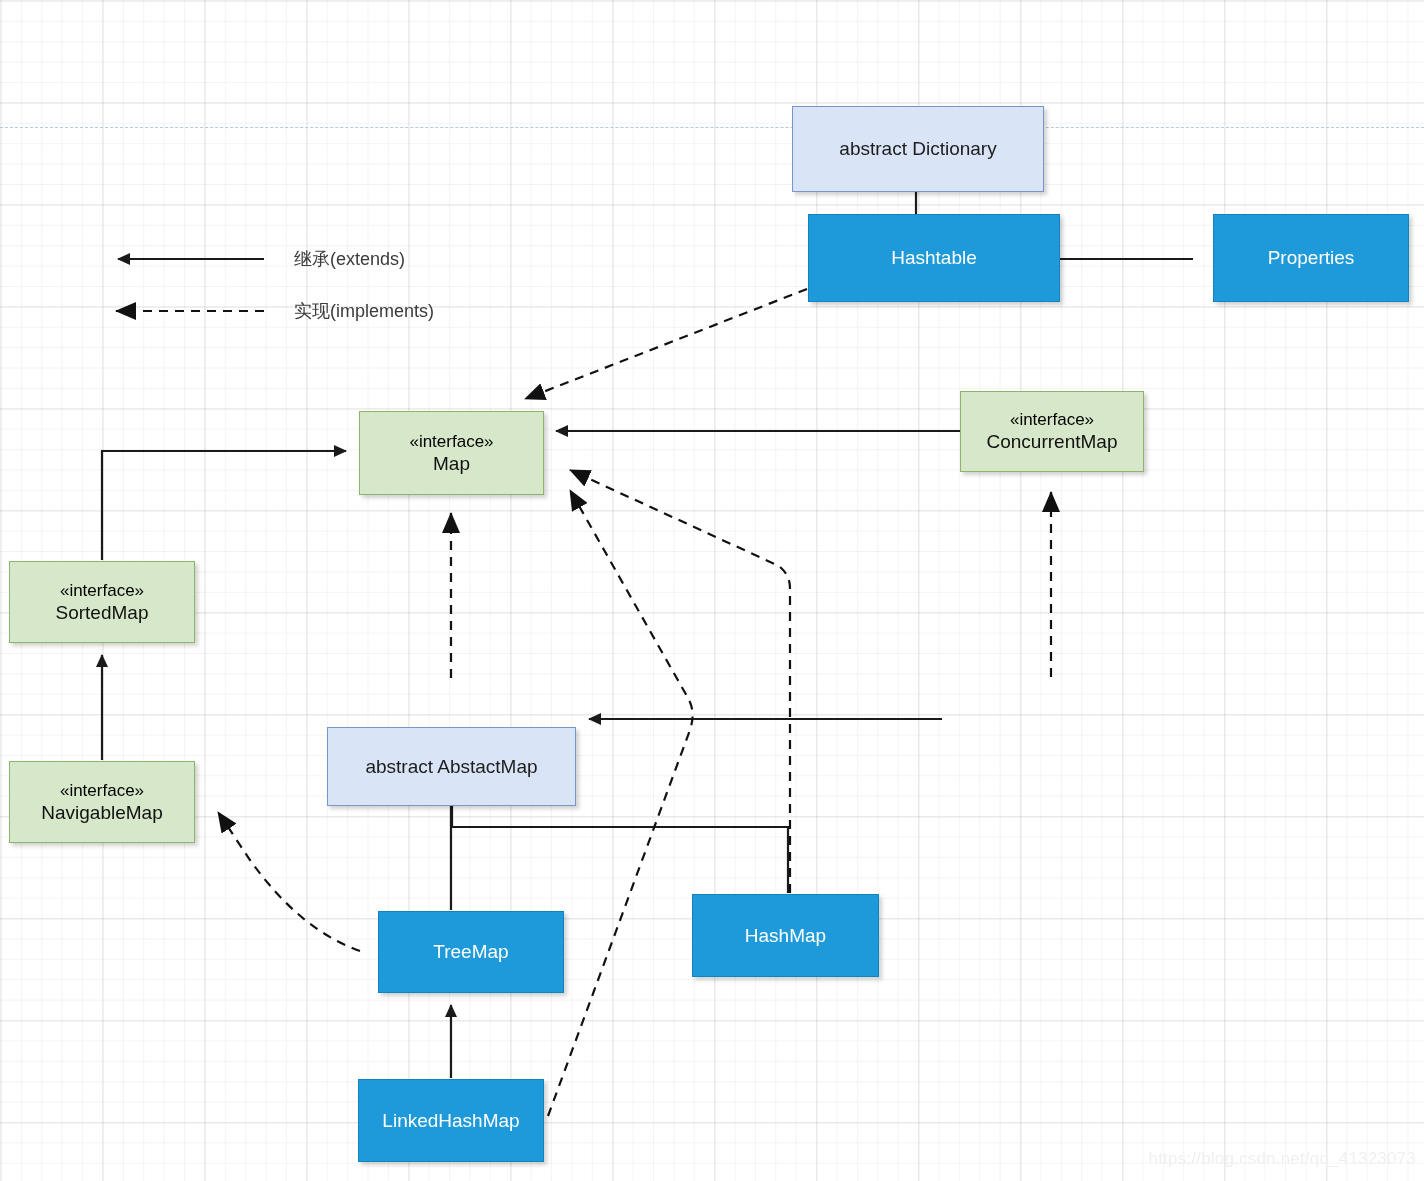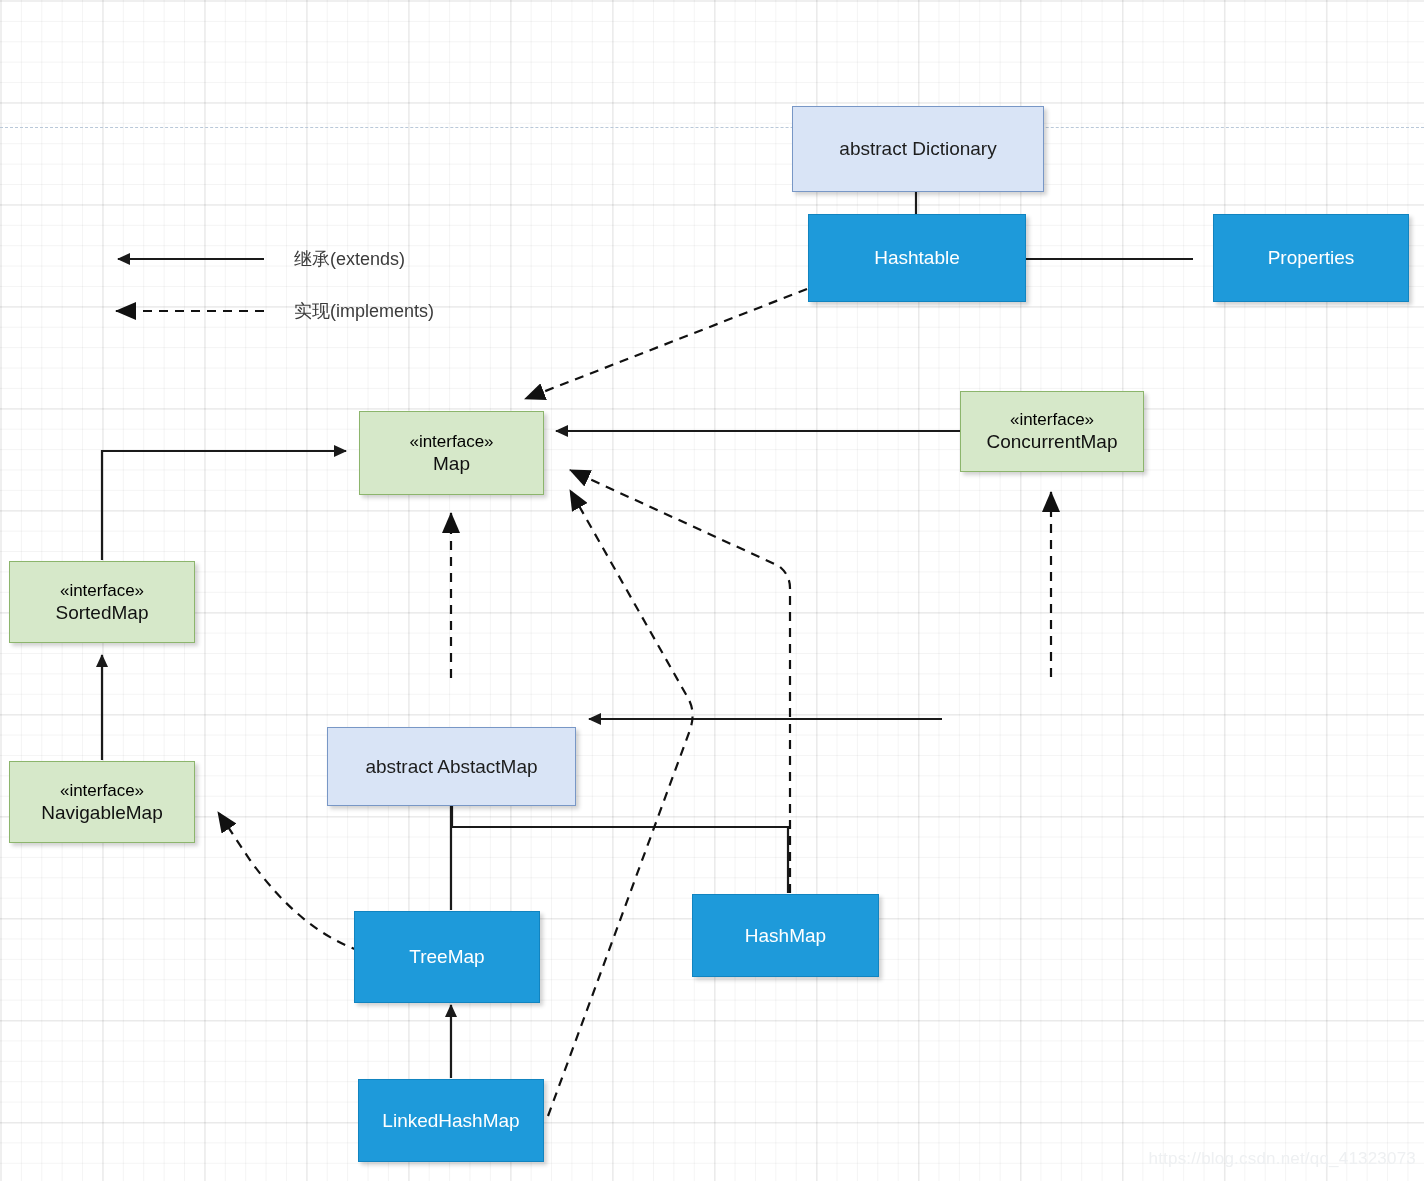--- a/index.html
+++ b/index.html
@@ -143,21 +143,21 @@
     <path d="M264,311 L116,311" fill="none" stroke="#111111" stroke-width="2.2" stroke-dasharray="9,7" marker-end="url(#arrowDash)"></path>
   </svg>
 
   <div class="legend-label" style="left:294px; top:247px">继承(extends)</div>
   <div class="legend-label" style="left:294px; top:299px">实现(implements)</div>
 
   <div class="node abstract" style="left:792px; top:58px; width:252px; height:86px">
     <span>abstract Dictionary</span>
   </div>
 
-  <div class="node concrete" style="left:808px; top:214px; width:218px; height:88px">
+  <div class="node concrete" style="left:808px; top:214px; width:252px; height:88px">
     <span>Hashtable</span>
   </div>
 
   <div class="node concrete" style="left:1213px; top:214px; width:196px; height:88px">
     <span>Properties</span>
   </div>
 
   <div class="node iface" style="left:359px; top:411px; width:185px; height:84px">
     <span class="iface-tag">«interface»</span>
     <span class="iface-name">Map</span>
@@ -176,21 +176,21 @@
   <div class="node iface" style="left:9px; top:761px; width:186px; height:82px">
     <span class="iface-tag">«interface»</span>
     <span class="iface-name">NavigableMap</span>
   </div>
 
   <div class="node abstract" style="left:327px; top:679px; width:249px; height:79px">
     <span>abstract AbstactMap</span>
   </div>
 
 
-  <div class="node concrete" style="left:354px; top:911px; width:186px; height:92px">
+  <div class="node concrete" style="left:378px; top:911px; width:186px; height:82px">
     <span>TreeMap</span>
   </div>
 
   <div class="node concrete" style="left:358px; top:1079px; width:186px; height:83px">
     <span>LinkedHashMap</span>
   </div>
 
   <div class="node concrete" style="left:692px; top:894px; width:187px; height:83px">
     <span>HashMap</span>
   </div>

